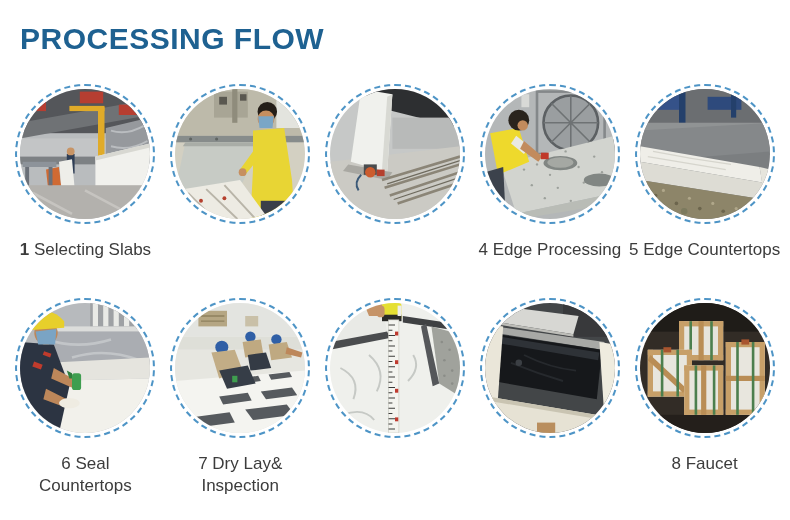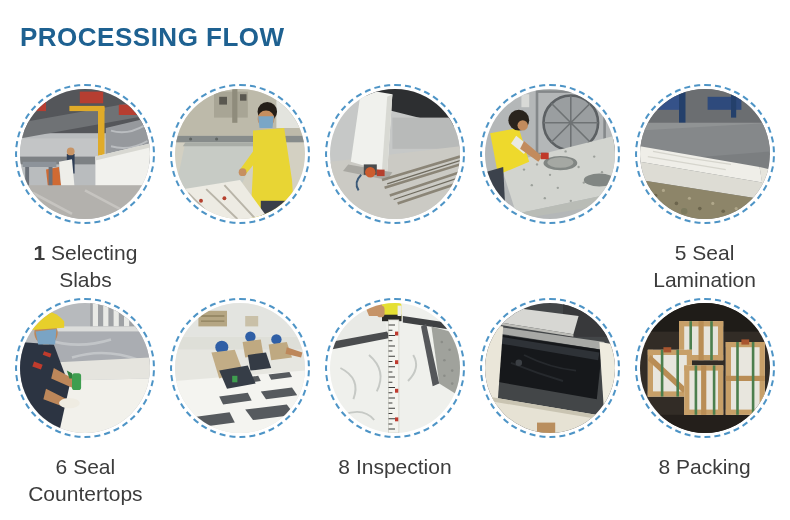--- a/index.html
+++ b/index.html
@@ -2,35 +2,35 @@
 <html><head>
 <meta charset="utf-8">
 <style>
   html,body{margin:0;padding:0;}
   body{
     width:790px;height:520px;background:#ffffff;overflow:hidden;position:relative;
     font-family:"Liberation Sans", sans-serif;
   }
   .title{
     position:absolute;left:20px;top:22px;
-    font-size:26px;font-weight:bold;color:#1e6191;letter-spacing:.5px;
+    font-size:30px;font-weight:bold;color:#1e6191;letter-spacing:.5px;
   }
   .grid{
     position:absolute;left:8px;top:84px;width:774px;
     display:grid;grid-template-columns:repeat(5,1fr);grid-template-rows:214px auto;
   }
   .cell{display:flex;flex-direction:column;align-items:center;}
   .circle{
     width:130px;height:130px;border-radius:50%;
     border:2px dashed #4d94c6;padding:3px;background:#fff;
   }
   .photo{width:130px;height:130px;border-radius:50%;overflow:hidden;display:block;}
   .photo svg{display:block;width:130px;height:130px;}
   .caption{
-    margin-top:15px;font-size:21px;color:#3c3c3c;text-align:center;line-height:1.3;
+    margin-top:15px;font-size:17px;color:#3c3c3c;text-align:center;line-height:1.3;
   }
   .cap-label{white-space:pre-line;}
   .cell[data-name="step-1"] .cap-num{font-weight:bold;}
 </style>
 </head>
 <body>
 
 <div class="title" data-name="page-title">PROCESSING FLOW</div>
 
 <div class="grid" data-name="process-grid">
@@ -156,20 +156,23 @@
           <polygon points="4,34 26,30 34,56 10,66" fill="#eed92c"></polygon>
           <circle cx="26" cy="24" r="8" fill="#2a241d"></circle>
           <circle cx="29" cy="28" r="4" fill="#c28b5d"></circle>
           <polygon points="24,36 34,44 30,50 20,42" fill="#e9e9e3"></polygon>
           <polygon points="30,40 44,52 41,56 27,46" fill="#c28b5d"></polygon>
           <rect x="43" y="49" width="6" height="5" fill="#c0392b"></rect>
           <polygon points="0,64 14,60 16,100 0,100" fill="#3c424c"></polygon>
         </svg>
       </div>
     </div>
+    <div class="caption" data-name="step-4-caption">
+      <span class="cap-num" data-name="step-4-number">4</span> <span class="cap-label" data-name="step-4-label">Edge Processing</span>
+    </div>
   </div>
 
   <div class="cell" data-name="step-5">
     <div class="circle" data-name="step-5-circle">
       <div class="photo" data-name="edge-lamination-photo">
         <svg viewBox="0 0 100 100" preserveAspectRatio="xMidYMid slice" data-name="edge-lamination-image">
           <rect x="0" y="0" width="100" height="100" fill="#7b7e80"></rect>
           <rect x="0" y="0" width="100" height="26" fill="#6b6e71"></rect>
           <rect x="10" y="4" width="22" height="12" fill="#355289"></rect>
           <rect x="52" y="6" width="26" height="10" fill="#2e4a7c"></rect>
@@ -196,21 +199,21 @@
               <circle cx="56" cy="88" r="1.2"></circle>
             <circle cx="74" cy="92" r="1.2"></circle>
               <circle cx="90" cy="93" r="1.2"></circle>
               <circle cx="8" cy="90" r="1.2"></circle>
           </g>
           <circle cx="34" cy="94" r="2.5" fill="#7c7a5e"></circle>
         </svg>
       </div>
     </div>
     <div class="caption" data-name="step-5-caption">
-      <span class="cap-num" data-name="step-5-number">5</span> <span class="cap-label" data-name="step-5-label">Seal Lamination</span>
+      <span class="cap-num" data-name="step-5-number">5</span> <span class="cap-label" data-name="step-5-label">Edge Countertops</span>
     </div>
   </div>
 
   <div class="cell" data-name="step-6">
     <div class="circle" data-name="step-6-circle">
       <div class="photo" data-name="seal-countertops-photo">
         <svg viewBox="0 0 100 100" preserveAspectRatio="xMidYMid slice" data-name="sealing-countertop-image">
           <rect x="0" y="0" width="100" height="100" fill="#b7babd"></rect>
           <rect x="54" y="0" width="46" height="20" fill="#9ea1a4"></rect>
           <rect x="56" y="0" width="4" height="18" fill="#e9eae6"></rect>
@@ -268,20 +271,24 @@
           <polygon points="34,52 56,48 62,62 40,66" fill="#363d47"></polygon>
           <circle cx="58" cy="26" r="4" fill="#2f5fa6"></circle>
           <polygon points="52,30 66,28 68,40 54,42" fill="#bfa981"></polygon>
           <polygon points="56,40 70,38 74,50 58,52" fill="#343b45"></polygon>
           <circle cx="78" cy="28" r="4" fill="#2f5fa6"></circle>
           <polygon points="72,32 86,30 90,42 74,44" fill="#bfa981"></polygon>
           <polygon points="86,34 98,38 97,42 85,39" fill="#bd875a"></polygon>
           <rect x="44" y="56" width="4" height="5" fill="#3f9e4f"></rect>
         </svg>
       </div>
+    </div>
+    <div class="caption" data-name="step-7-caption">
+      <span class="cap-num" data-name="step-7-number">7</span> <span class="cap-label" data-name="step-7-label">Dry Lay&amp;
+Inspection</span>
     </div>
   </div>
 
   <div class="cell" data-name="step-8">
     <div class="circle" data-name="step-8-circle">
       <div class="photo" data-name="inspection-photo">
         <svg viewBox="0 0 100 100" preserveAspectRatio="xMidYMid slice" data-name="tape-measure-image">
           <rect x="0" y="0" width="100" height="100" fill="#eff0ec"></rect>
           <path d="M8,50 Q24,58 18,74 M30,40 Q44,52 36,68 M10,86 Q26,80 34,90 M60,60 Q70,50 64,40" stroke="#c6c9c5" stroke-width="1.5" fill="none"></path>
           <polygon points="0,10 40,4 44,22 0,30" fill="#e9eae6"></polygon>
@@ -328,23 +335,20 @@
           </g>
           <g fill="#c03a2e">
             <rect x="50" y="22" width="2.5" height="3"></rect>
               <rect x="50" y="44" width="2.5" height="3"></rect>
             <rect x="50" y="66" width="2.5" height="3"></rect>
               <rect x="50" y="88" width="2.5" height="3"></rect>
           </g>
         </svg>
       </div>
     </div>
-    <div class="caption" data-name="step-8-caption">
-      <span class="cap-num" data-name="step-8-number">8</span> <span class="cap-label" data-name="step-8-label">Inspection</span>
-    </div>
   </div>
 
   <div class="cell" data-name="step-9">
     <div class="circle" data-name="step-9-circle">
       <div class="photo" data-name="packing-photo">
         <svg viewBox="0 0 100 100" preserveAspectRatio="xMidYMid slice" data-name="packed-countertop-image">
           <rect x="0" y="0" width="100" height="100" fill="#434648"></rect>
           <rect x="60" y="0" width="40" height="26" fill="#38393b"></rect>
           <polygon points="10,2 72,10 68,24 6,14" fill="#d7d7d3"></polygon>
           <polygon points="6,14 68,24 68,26 6,16" fill="#bdbdb8"></polygon>
@@ -405,17 +409,17 @@
           <rect x="66" y="30" width="4" height="56" fill="#c79f68"></rect>
           <rect x="92" y="30" width="4" height="56" fill="#c79f68"></rect>
           <rect x="66" y="56" width="30" height="4" fill="#b98d55"></rect>
           <rect x="74" y="30" width="2" height="56" fill="#4c7f4e"></rect>
           <rect x="86" y="30" width="2" height="56" fill="#4c7f4e"></rect>
           <rect x="78" y="28" width="6" height="4" fill="#a8552f"></rect>
         </svg>
       </div>
     </div>
     <div class="caption" data-name="step-10-caption">
-      <span class="cap-num" data-name="step-10-number">8</span> <span class="cap-label" data-name="step-10-label">Packing</span>
+      <span class="cap-num" data-name="step-10-number">8</span> <span class="cap-label" data-name="step-10-label">Faucet</span>
     </div>
   </div>
 
 </div>
 
 </body></html>

